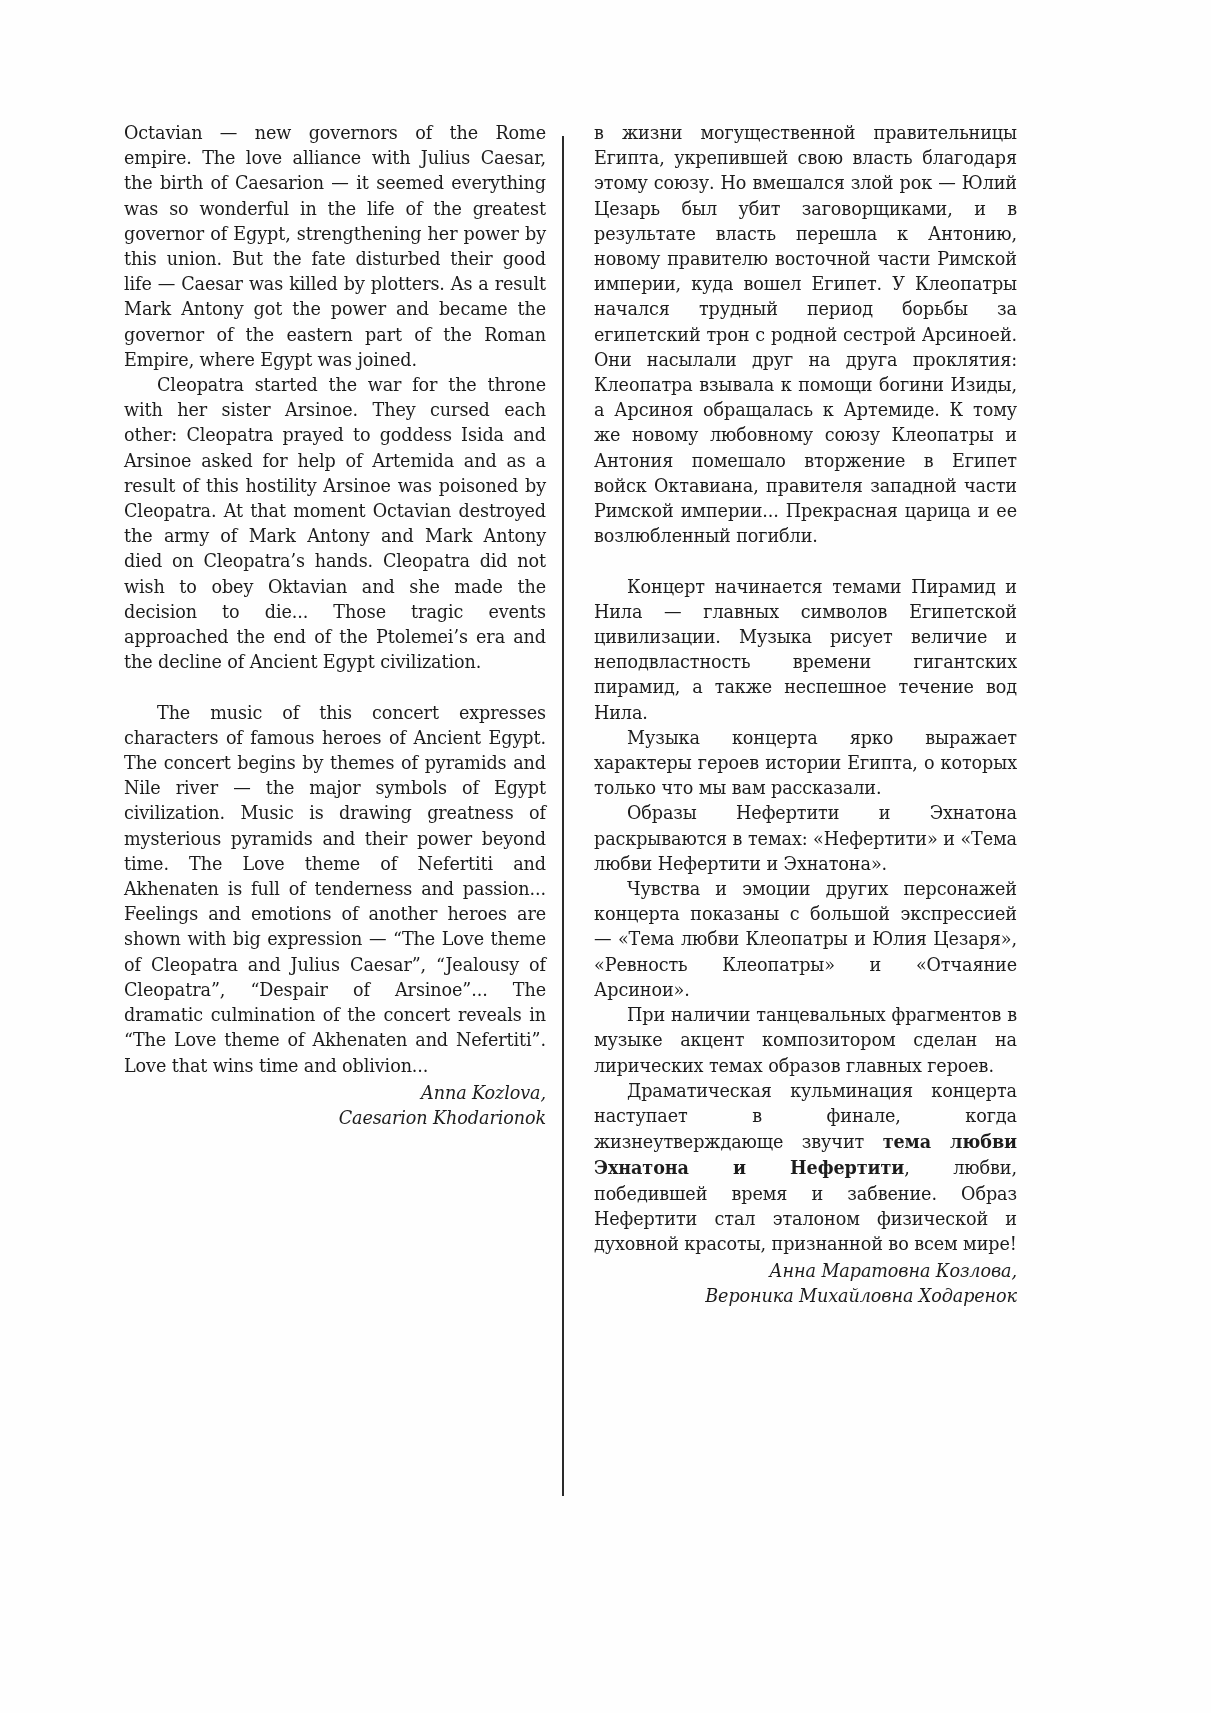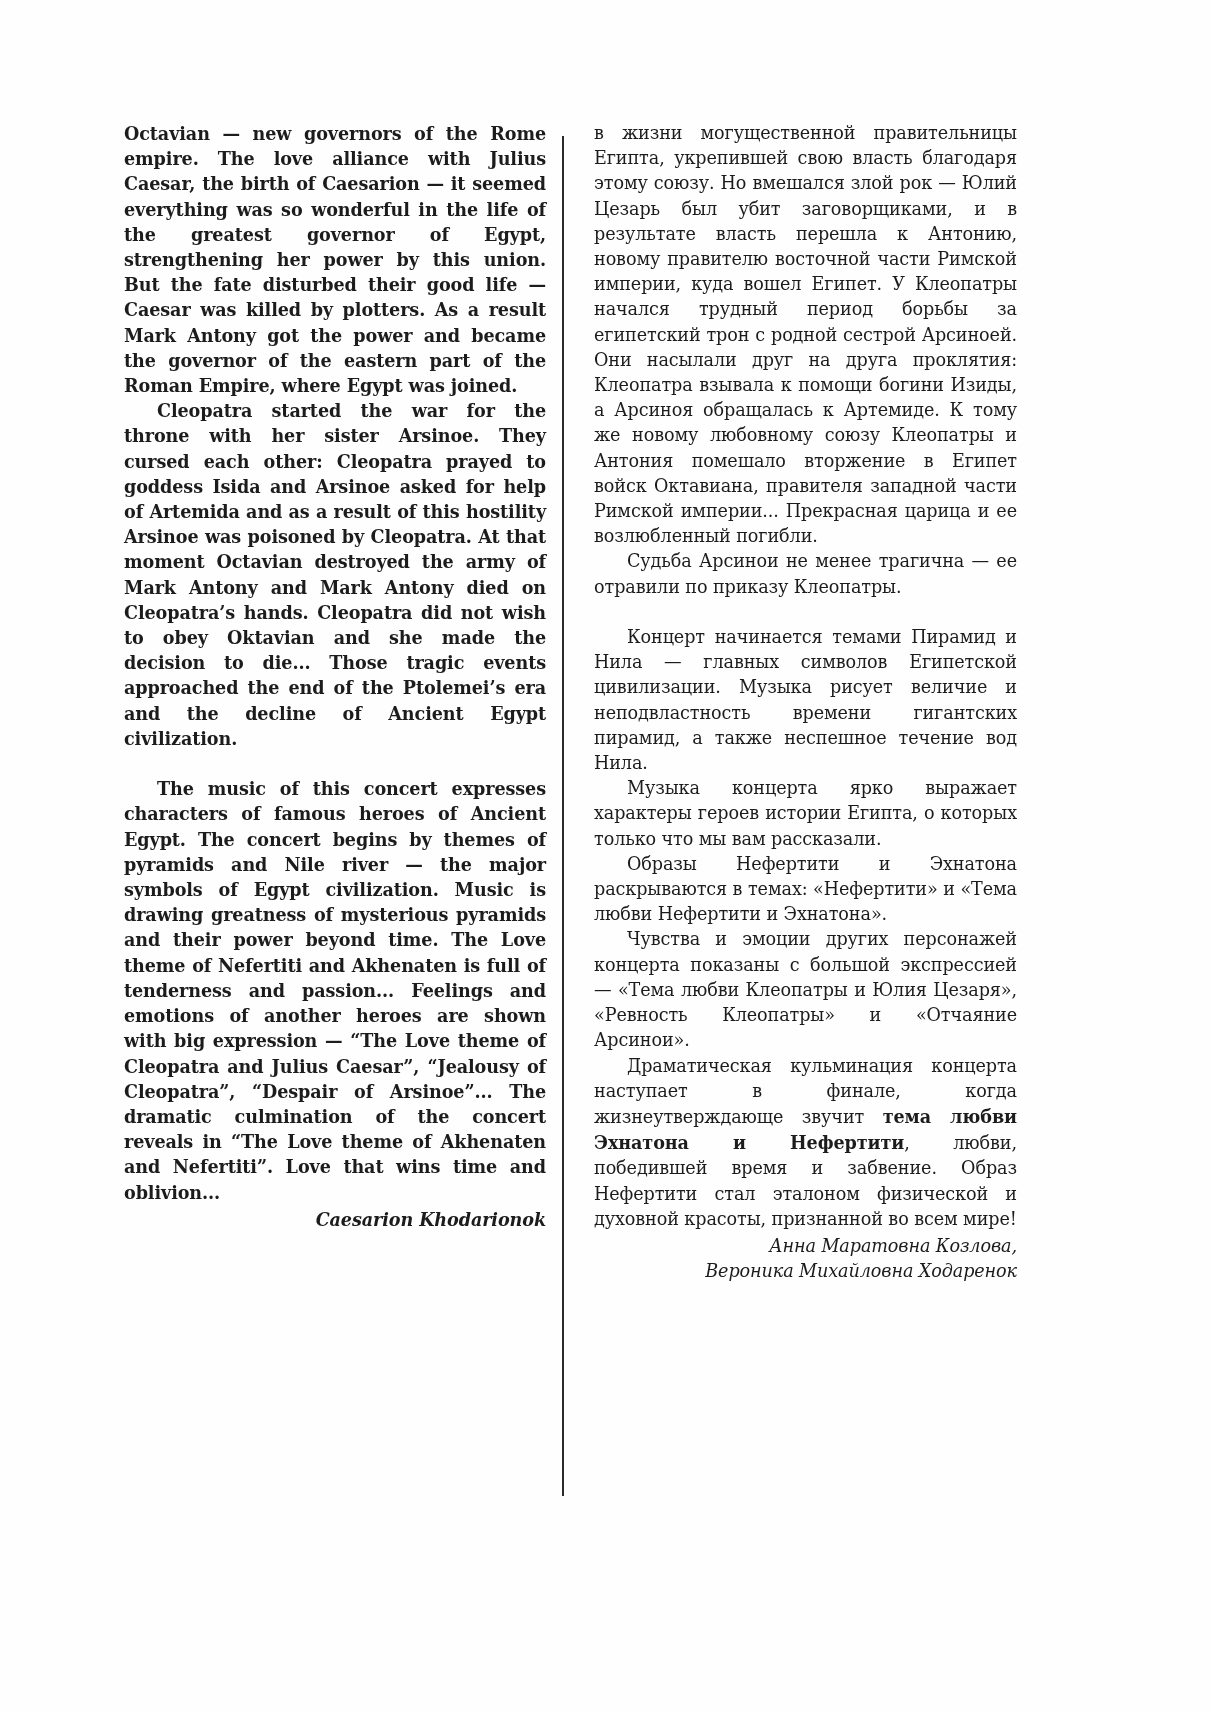--- a/index.html
+++ b/index.html
@@ -1,49 +1,50 @@
 <!DOCTYPE html>
 <html><head>
 <meta charset="utf-8">
 <style>
   html, body { margin:0; padding:0; background:#fefefe; }
   body { width:1211px; height:1713px; position:relative; overflow:hidden;
          font-family:"DejaVu Serif", "Liberation Serif", serif; color:#1c1c1c; }
   .col { position:absolute; top:121px; font-size:17.6px; line-height:25.2px; letter-spacing:-0.1px; }
-  .col-left { left:124px; width:422px;font-weight:bold; }
+  .col-left { left:124px; width:422px; }
   .col-right { left:594px; width:423px; }
   .divider { position:absolute; left:562px; top:136px; width:1.5px; height:1360px; background:#2a2a2a; }
   p { margin:0; text-align:justify; text-indent:33px; hyphens:manual; }
   p.noindent { text-indent:0; }
   .gap { height:25.2px; }
   .sig { text-align:right; font-style:italic; text-indent:0; margin-top:2px; }
   .sig div { line-height:25.2px; }
   b { font-weight:bold; }
 </style>
 </head>
 <body>
 
 <div class="col col-left">
   <p class="noindent">Octavian — new governors of the Rome empire. The love alliance with Julius Caesar, the birth of Caesarion — it seemed everything was so wonderful in the life of the greatest governor of Egypt, strengthening her power by this union. But the fate disturbed their good life — Caesar was killed by plotters. As a result Mark Antony got the power and became the governor of the eastern part of the Roman Empire, where Egypt was joined.</p>
   <p>Cleopatra started the war for the throne with her sister Arsinoe. They cursed each other: Cleopatra prayed to goddess Isida and Arsinoe asked for help of Artemida and as a result of this hostility Arsinoe was poisoned by Cleopatra. At that moment Octavian destroyed the army of Mark Antony and Mark Antony died on Cleopatra’s hands. Cleopatra did not wish to obey Oktavian and she made the decision to die... Those tragic events approached the end of the Ptolemei’s era and the decline of Ancient Egypt civilization.</p>
   <div class="gap"></div>
   <p>The music of this concert expresses characters of famous heroes of Ancient Egypt. The concert begins by themes of pyramids and Nile river — the major symbols of Egypt civilization. Music is drawing greatness of mysterious pyramids and their power beyond time. The Love theme of Nefertiti and Akhenaten is full of tenderness and passion... Feelings and emotions of another heroes are shown with big expression — “The Love theme of Cleopatra and Julius Caesar”, “Jealousy of Cleopatra”, “Despair of Arsinoe”... The dramatic culmination of the concert reveals in “The Love theme of Akhenaten and Nefertiti”. Love that wins time and oblivion...</p>
   <div class="sig">
+    <div>Anna Kozlova,</div>
     <div>Caesarion Khodarionok</div>
   </div>
 </div>
 
 <div class="divider"></div>
 
 <div class="col col-right">
   <p class="noindent">в жизни могущественной правительницы Египта, укрепившей свою власть благодаря этому союзу. Но вмешался злой рок — Юлий Цезарь был убит заговорщиками, и в результате власть перешла к Антонию, новому правителю восточной части Римской империи, куда вошел Египет. У Клеопатры начался трудный период борьбы за египетский трон с родной сестрой Арсиноей. Они насылали друг на друга проклятия: Клеопатра взывала к помощи богини Изиды, а Арсиноя обращалась к Артемиде. К тому же новому любовному союзу Клеопатры и Антония помешало вторжение в Египет войск Октавиана, правителя западной части Римской империи... Прекрасная царица и ее возлюбленный погибли.</p>
-  <p>Судьба Арсинои не менее трагична — ее отравили по приказу Клеопатры.</p>
   <div class="gap"></div>
   <p>Концерт начинается темами Пирамид и Нила — главных символов Египетской цивилизации. Музыка рисует величие и неподвластность времени гигантских пирамид, а также неспешное течение вод Нила.</p>
   <p>Музыка концерта ярко выражает характеры героев истории Египта, о которых только что мы вам рассказали.</p>
   <p>Образы Нефертити и Эхнатона раскрываются в темах: «Нефертити» и «Тема любви Нефертити и Эхнатона».</p>
   <p>Чувства и эмоции других персонажей концерта показаны с большой экспрессией — «Тема любви Клеопатры и Юлия Цезаря», «Ревность Клеопатры» и «Отчаяние Арсинои».</p>
+  <p>При наличии танцевальных фрагментов в музыке акцент композитором сделан на лирических темах образов главных героев.</p>
   <p><span>Драматическая кульминация концерта наступает в финале, когда жизнеутверждающе звучит </span><b>тема любви Эхнатона и Нефертити</b><span>, любви, победившей время и забвение. Образ Нефертити стал эталоном физической и духовной красоты, признанной во всем мире!</span></p>
   <div class="sig">
     <div>Анна Маратовна Козлова,</div>
     <div>Вероника Михайловна Ходаренок</div>
   </div>
 </div>
 
 </body></html>

